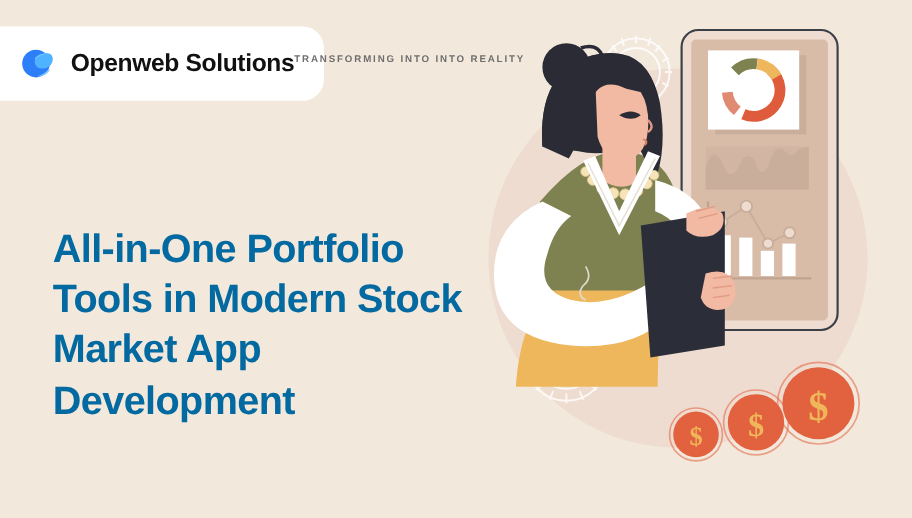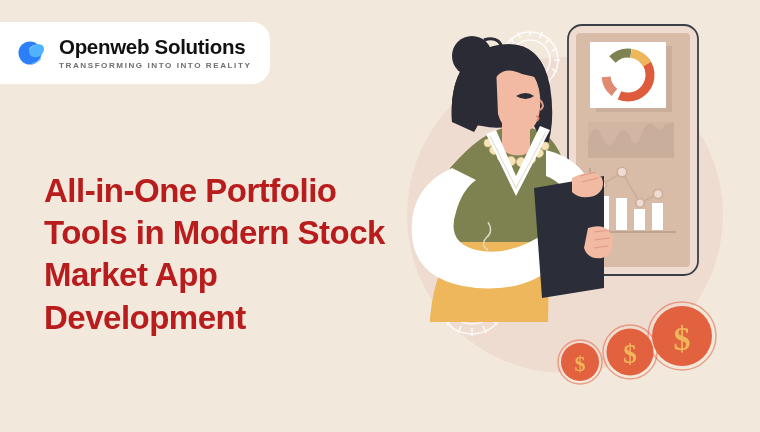--- a/index.html
+++ b/index.html
@@ -37,21 +37,21 @@
     z-index:40;
   }
   #logo-mark {
     width:34px; height:34px;
     flex:0 0 34px;
     margin-right:9px;
     position:relative;
   }
   #logo-text-wrap {
     display:flex;
-    flex-direction:column;
+    flex-direction:row;
     justify-content:center;
   }
   #logo-name {
     font-size:20.5px;
     font-weight:bold;
     color:#111111;
     letter-spacing:-0.3px;
     line-height:1.05;
     white-space:nowrap;
   }
@@ -60,26 +60,26 @@
     font-weight:bold;
     color:#6E6E6E;
     letter-spacing:1.55px;
     margin-top:3px;
     white-space:nowrap;
   }
 
   
   #headline {
     position:absolute;
-    left:44px; top:170px;
+    left:44px; top:186px;
     width:360px;
     font-size:33px;
     font-weight:bold;
     line-height:1.28;
-    color:#b91c1c;
+    color:#0369a1;
     letter-spacing:-0.5px;
     z-index:30;
   }
 
   
   #illustration {
     position:absolute;
     right:0; top:0;
     width:370px; height:432px;
     z-index:10;

